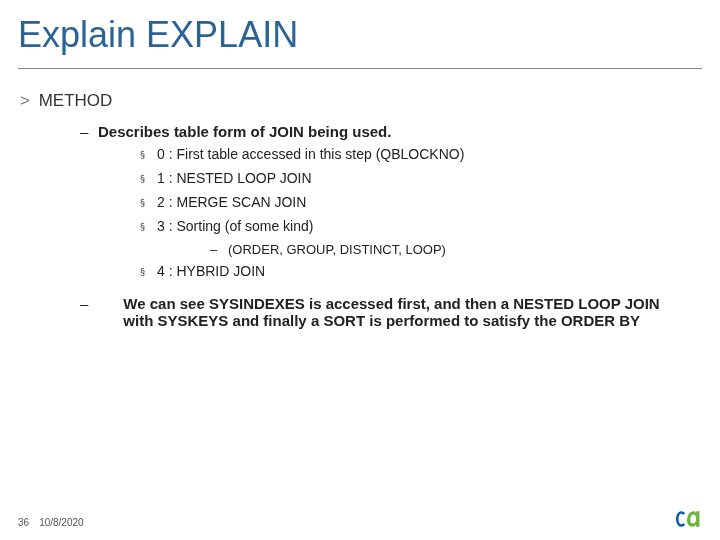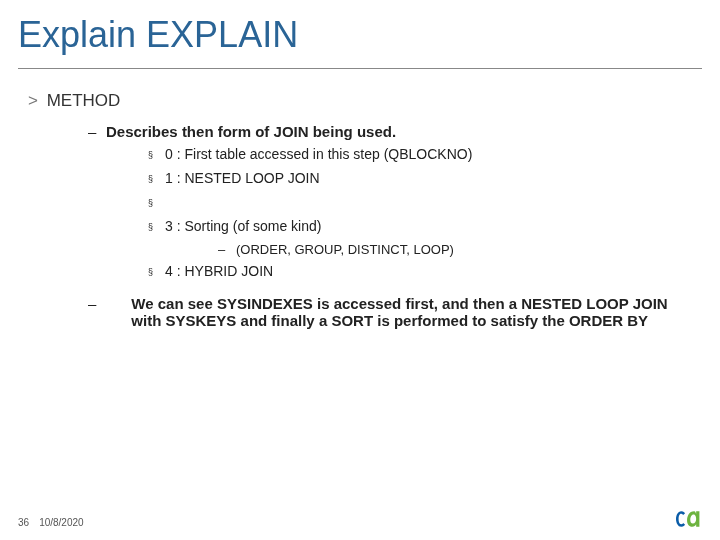--- a/index.html
+++ b/index.html
@@ -18,21 +18,21 @@
     font-size: 36px;
     color: #2a6496;
     font-weight: normal;
   }
   .divider {
     border: none;
     border-top: 1.5px solid #888;
     margin: 4px 18px 0 18px;
   }
   .content {
-    padding: 22px 28px 0 28px;
+    padding: 22px 28px 0 20px;
     font-size: 15px;
     color: #222;
   }
   .section-head {
     color: #333;
     font-size: 17px;
     margin-bottom: 12px;
   }
   .angle {
     color: #777;
@@ -97,33 +97,34 @@
 
 <div class="content">
 
   <div class="section-head">
     <span class="angle">&gt;</span>
     <span>METHOD</span>
   </div>
 
   <div class="sub1">
     <span class="dash">–</span>
-    <span class="bold">Describes then form of JOIN being used.</span>
+    <span class="bold">Describes table form of JOIN being used.</span>
   </div>
 
   <div class="sub2">
     <span class="bullet">§</span>
     <span>0 : First table accessed in this step (QBLOCKNO)</span>
   </div>
   <div class="sub2">
     <span class="bullet">§</span>
     <span>1 : NESTED LOOP JOIN</span>
   </div>
   <div class="sub2">
     <span class="bullet">§</span>
+    <span>2 : MERGE SCAN JOIN</span>
   </div>
   <div class="sub2">
     <span class="bullet">§</span>
     <span>3 : Sorting (of some kind)</span>
   </div>
 
   <div class="sub3">
     <span class="dash">–</span>
     <span>(ORDER, GROUP, DISTINCT, LOOP)</span>
   </div>

